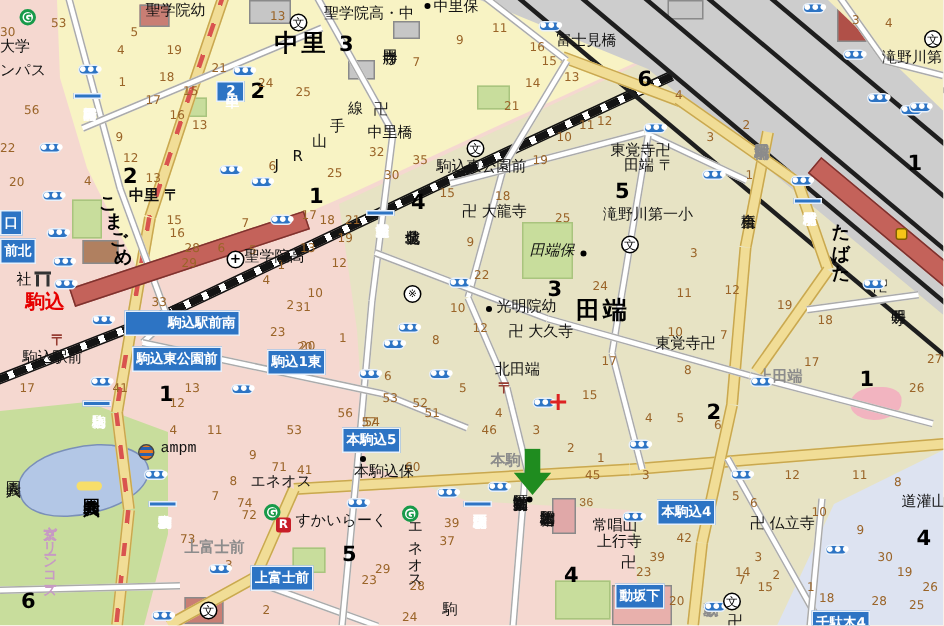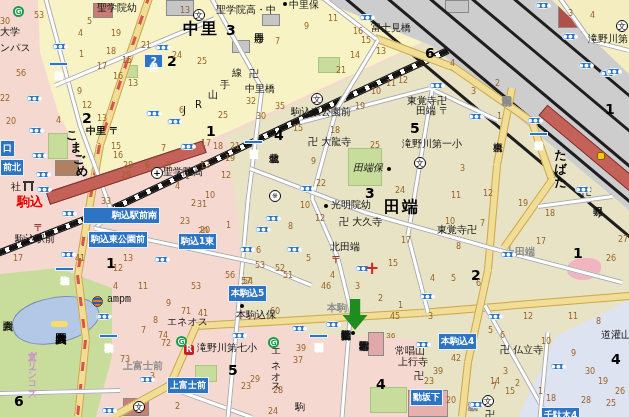--- a/index.html
+++ b/index.html
@@ -192,21 +192,21 @@
     <div class="lb place v" style="left: 592px; top: 199px;">明月寺</div>
     <div class="lb place" style="left: 500px; top: 345px;">卍 仏立寺</div>
     <div class="lb place" style="left: 601px; top: 330px;">道灌山</div>
     <div class="lb place" style="left: 395px; top: 346px;">常唱山</div>
     <div class="lb place" style="left: 398px; top: 357px;">上行寺</div>
     <div class="lb place" style="left: 414px; top: 371px;">卍</div>
     <div class="lb place" style="left: 485px; top: 410px;">卍</div>
     <div class="lb place v" style="left: 358px; top: 333px;">本駒込図書館</div>
     <div class="lb place v" style="left: 340px; top: 322px;">文京区勤労福祉会館</div>
     <div class="lb place" style="left: 236px; top: 310px;">本駒込保</div>
-    <div class="lb place" style="left: 197px; top: 343px;">滝野川第七小</div>
+    <div class="lb place" style="left: 197px; top: 343px;">すかいらーく</div>
     <div class="lb place" style="left: 107px; top: 295px; font-family: Liberation Mono, monospace;">ampm</div>
     <div class="lb place" style="left: 167px; top: 317px;">エネオス</div>
     <div class="lb place v" style="left: 270px; top: 342px;">エネオス</div>
     <div class="lb place" style="left: 4px; top: 234px; margin-left: 11px;">駒込駅前</div>
     <div class="lb place" style="left: 0px; top: 27px;">大学</div>
     <div class="lb place" style="left: 0px; top: 43px;">ンパス</div>
     <div class="lb place" style="left: 11px; top: 182px;">社</div>
     <div class="lb place" style="left: 86px; top: 126px; font-weight: bold;">中里 〒</div>
     <div class="lb place v" style="left: 2px; top: 313px;">六義園</div>
     <div class="lb place" style="left: 295px; top: 402px;">駒</div>

